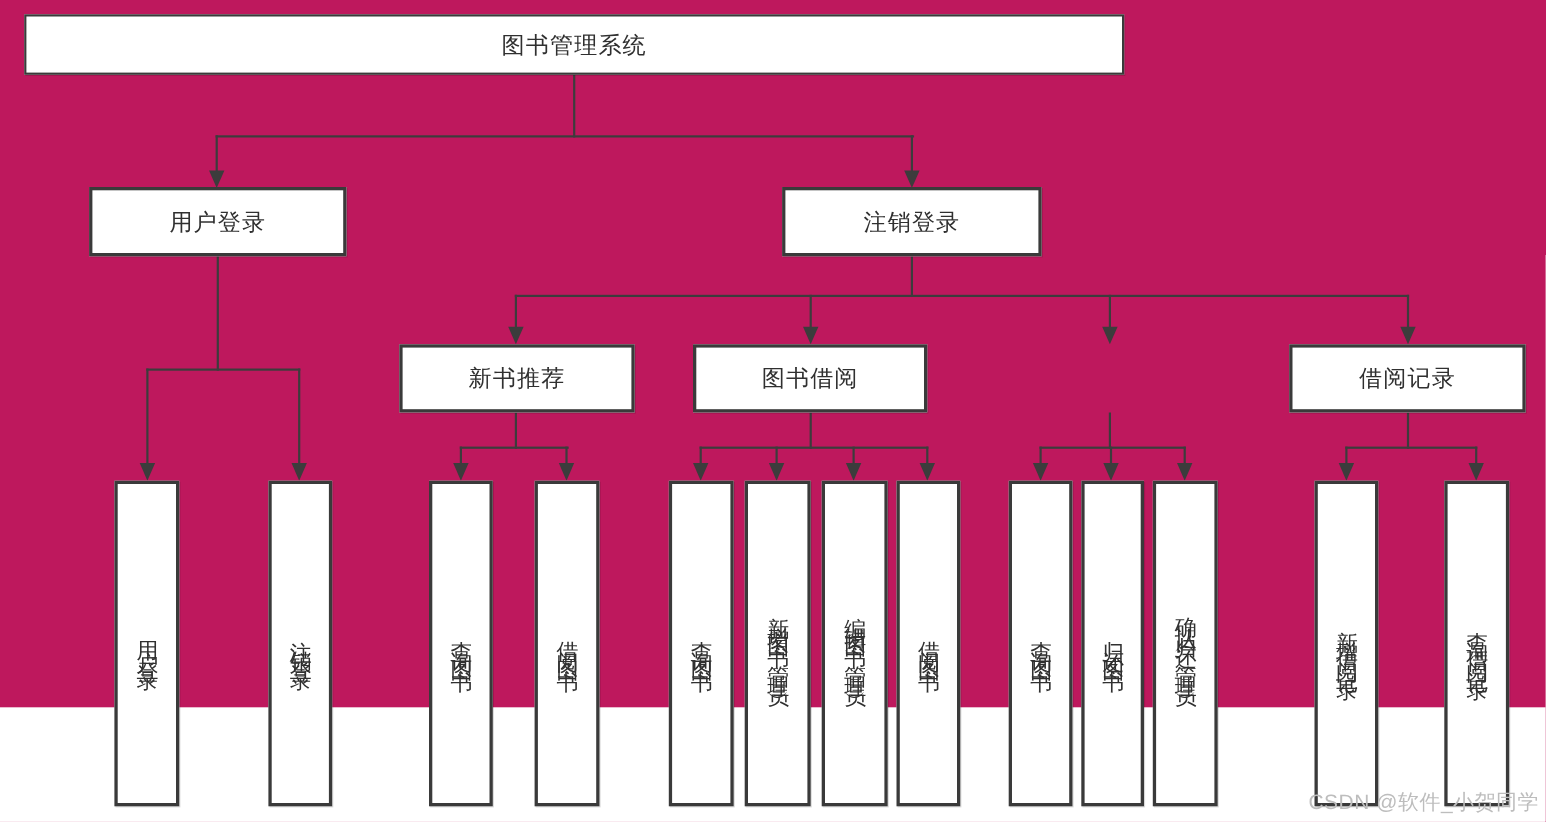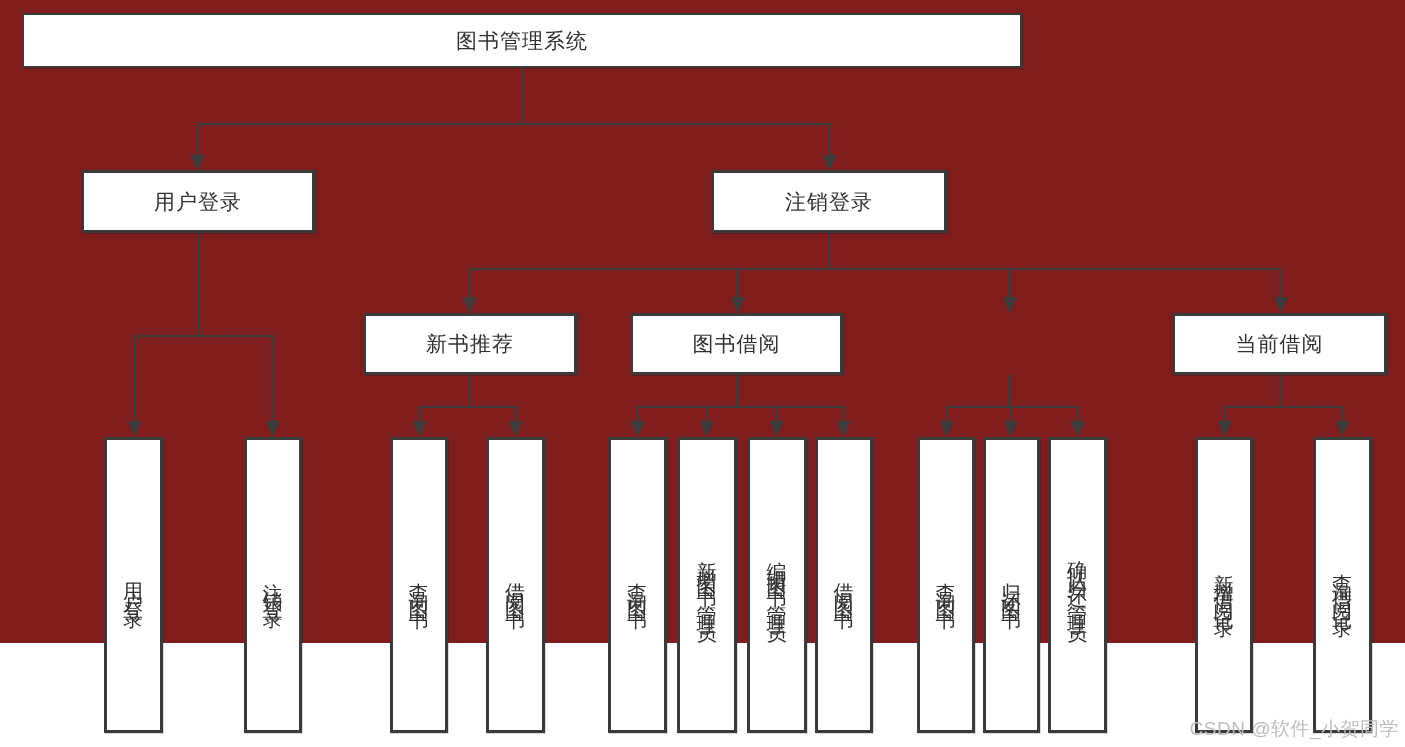--- a/index.html
+++ b/index.html
@@ -1,18 +1,18 @@
 <!DOCTYPE html>
 <html><head>
 <meta charset="utf-8">
 <style>
   html,body{margin:0;padding:0;background:#ffffff;}
   body{width:1405px;height:747px;overflow:hidden;
        font-family:"Liberation Sans","DejaVu Sans",sans-serif;color:#303030;}
-  .canvas{position:relative;width:1405px;height:643px;background:#7f1d1d;}
+  .canvas{position:relative;width:1405px;height:643px;background:#be185d;}
 
   
   .ln{position:absolute;background:#3c3c3c;}
 
   
   .arr{position:absolute;width:0;height:0;
        border-left:7px solid transparent;border-right:7px solid transparent;
        border-top:16px solid #3c3c3c;}
 
   
@@ -103,21 +103,21 @@
     <span class="lbl">注销登录</span>
   </div>
 
   <div class="box hbox" style="left:630px;top:313px;width:213px;height:62px">
     <span class="lbl">图书借阅</span>
   </div>
   <div class="box hbox" style="left:363px;top:313px;width:214px;height:62px">
     <span class="lbl">新书推荐</span>
   </div>
   <div class="box hbox" style="left:1172px;top:313px;width:215px;height:62px">
-    <span class="lbl">当前借阅</span>
+    <span class="lbl">借阅记录</span>
   </div>
 
   <div class="box vbox" style="left:104px;top:437px;width:59px;height:296px">
     <span class="lbl">用户登录</span>
   </div>
   <div class="box vbox" style="left:244px;top:437px;width:58px;height:296px">
     <span class="lbl">注销登录</span>
   </div>
 
   <div class="box vbox" style="left:390px;top:437px;width:58px;height:296px">

